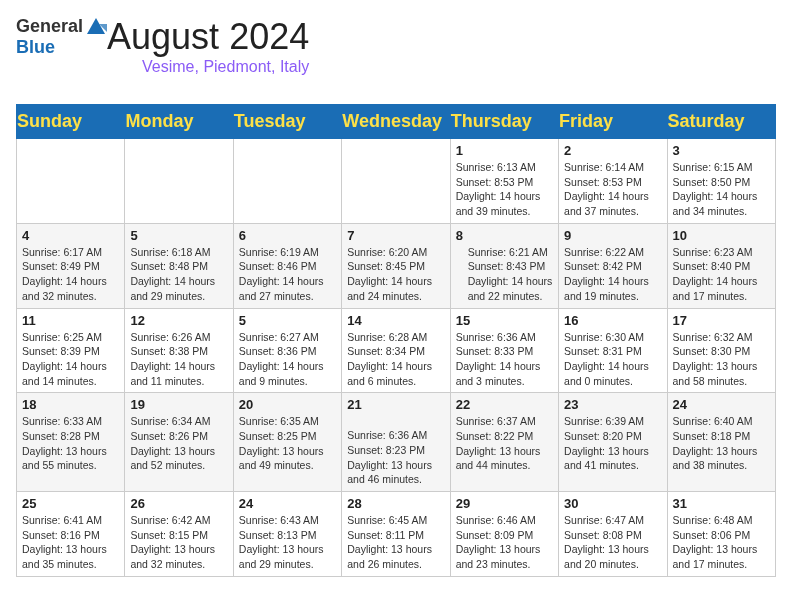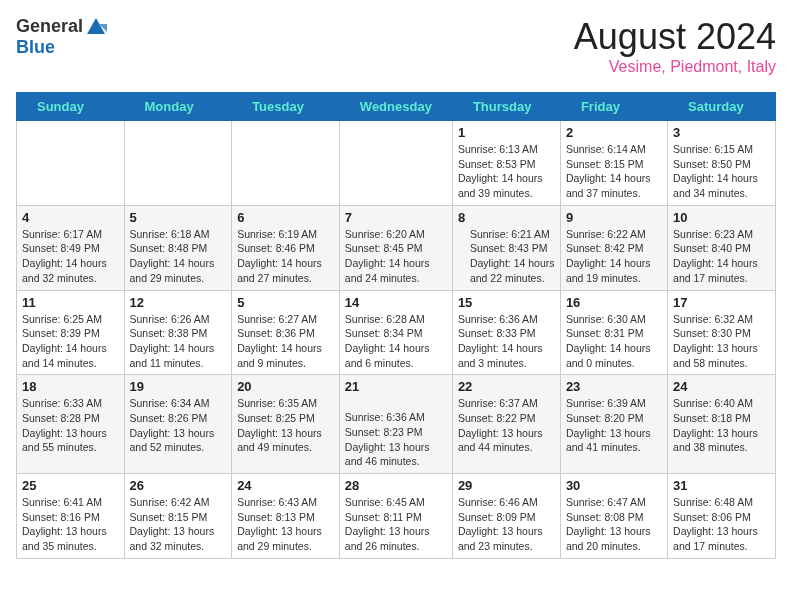--- a/index.html
+++ b/index.html
@@ -5,23 +5,22 @@
     * { box-sizing: border-box; margin: 0; padding: 0; }
     body {
       font-family: Arial, sans-serif;
       background: #fff;
       width: 792px;
       min-height: 612px;
       padding: 16px;
     }
     .header-area {
       display: flex;
-      justify-content: space-between;
       align-items: flex-start;
-      margin-bottom: 16px;
+      margin-bottom: 28px;
     }
     .logo {
       display: flex;
       flex-direction: column;
       line-height: 1.1;
     }
     .logo-general {
       font-size: 18px;
       font-weight: bold;
       color: #333;
@@ -34,33 +33,33 @@
     .title-area {
       text-align: right;
     }
     .month-title {
       font-size: 36px;
       font-weight: normal;
       color: #222;
     }
     .location-subtitle {
       font-size: 16px;
-      color: #ec4899;
+      color: #8b5cf6;
     }
     .calendar-table {
       width: 100%;
       border-collapse: collapse;
       font-size: 11px;
     }
     .calendar-table thead tr th {
       background-color: #1a6db5;
-      color: #5eead4;
-      padding: 6px 20px;
+      color: #fde047;
+      padding: 6px 0;
       text-align: left;
-      font-size: 13px;
+      font-size: 18px;
       font-weight: bold;
       border: 1px solid #1a6db5;
     }
     .calendar-table tbody tr td {
       border: 1px solid #ccc;
       vertical-align: top;
       padding: 4px 5px;
       min-height: 70px;
       width: calc(100% / 7);
       background: #fff;
@@ -125,21 +124,21 @@
         <td>
           <span class="day-number">1</span>
           <div class="day-info" style="white-space: pre-line;">Sunrise: 6:13 AM
 Sunset: 8:53 PM
 Daylight: 14 hours
 and 39 minutes.</div>
         </td>
         <td>
           <span class="day-number">2</span>
           <div class="day-info" style="white-space: pre-line;">Sunrise: 6:14 AM
-Sunset: 8:15 PM
+Sunset: 8:53 PM
 Daylight: 14 hours
 and 37 minutes.</div>
         </td>
         <td>
           <span class="day-number">3</span>
           <div class="day-info" style="white-space: pre-line;">Sunrise: 6:15 AM
 Sunset: 8:50 PM
 Daylight: 14 hours
 and 34 minutes.</div>
         </td>

